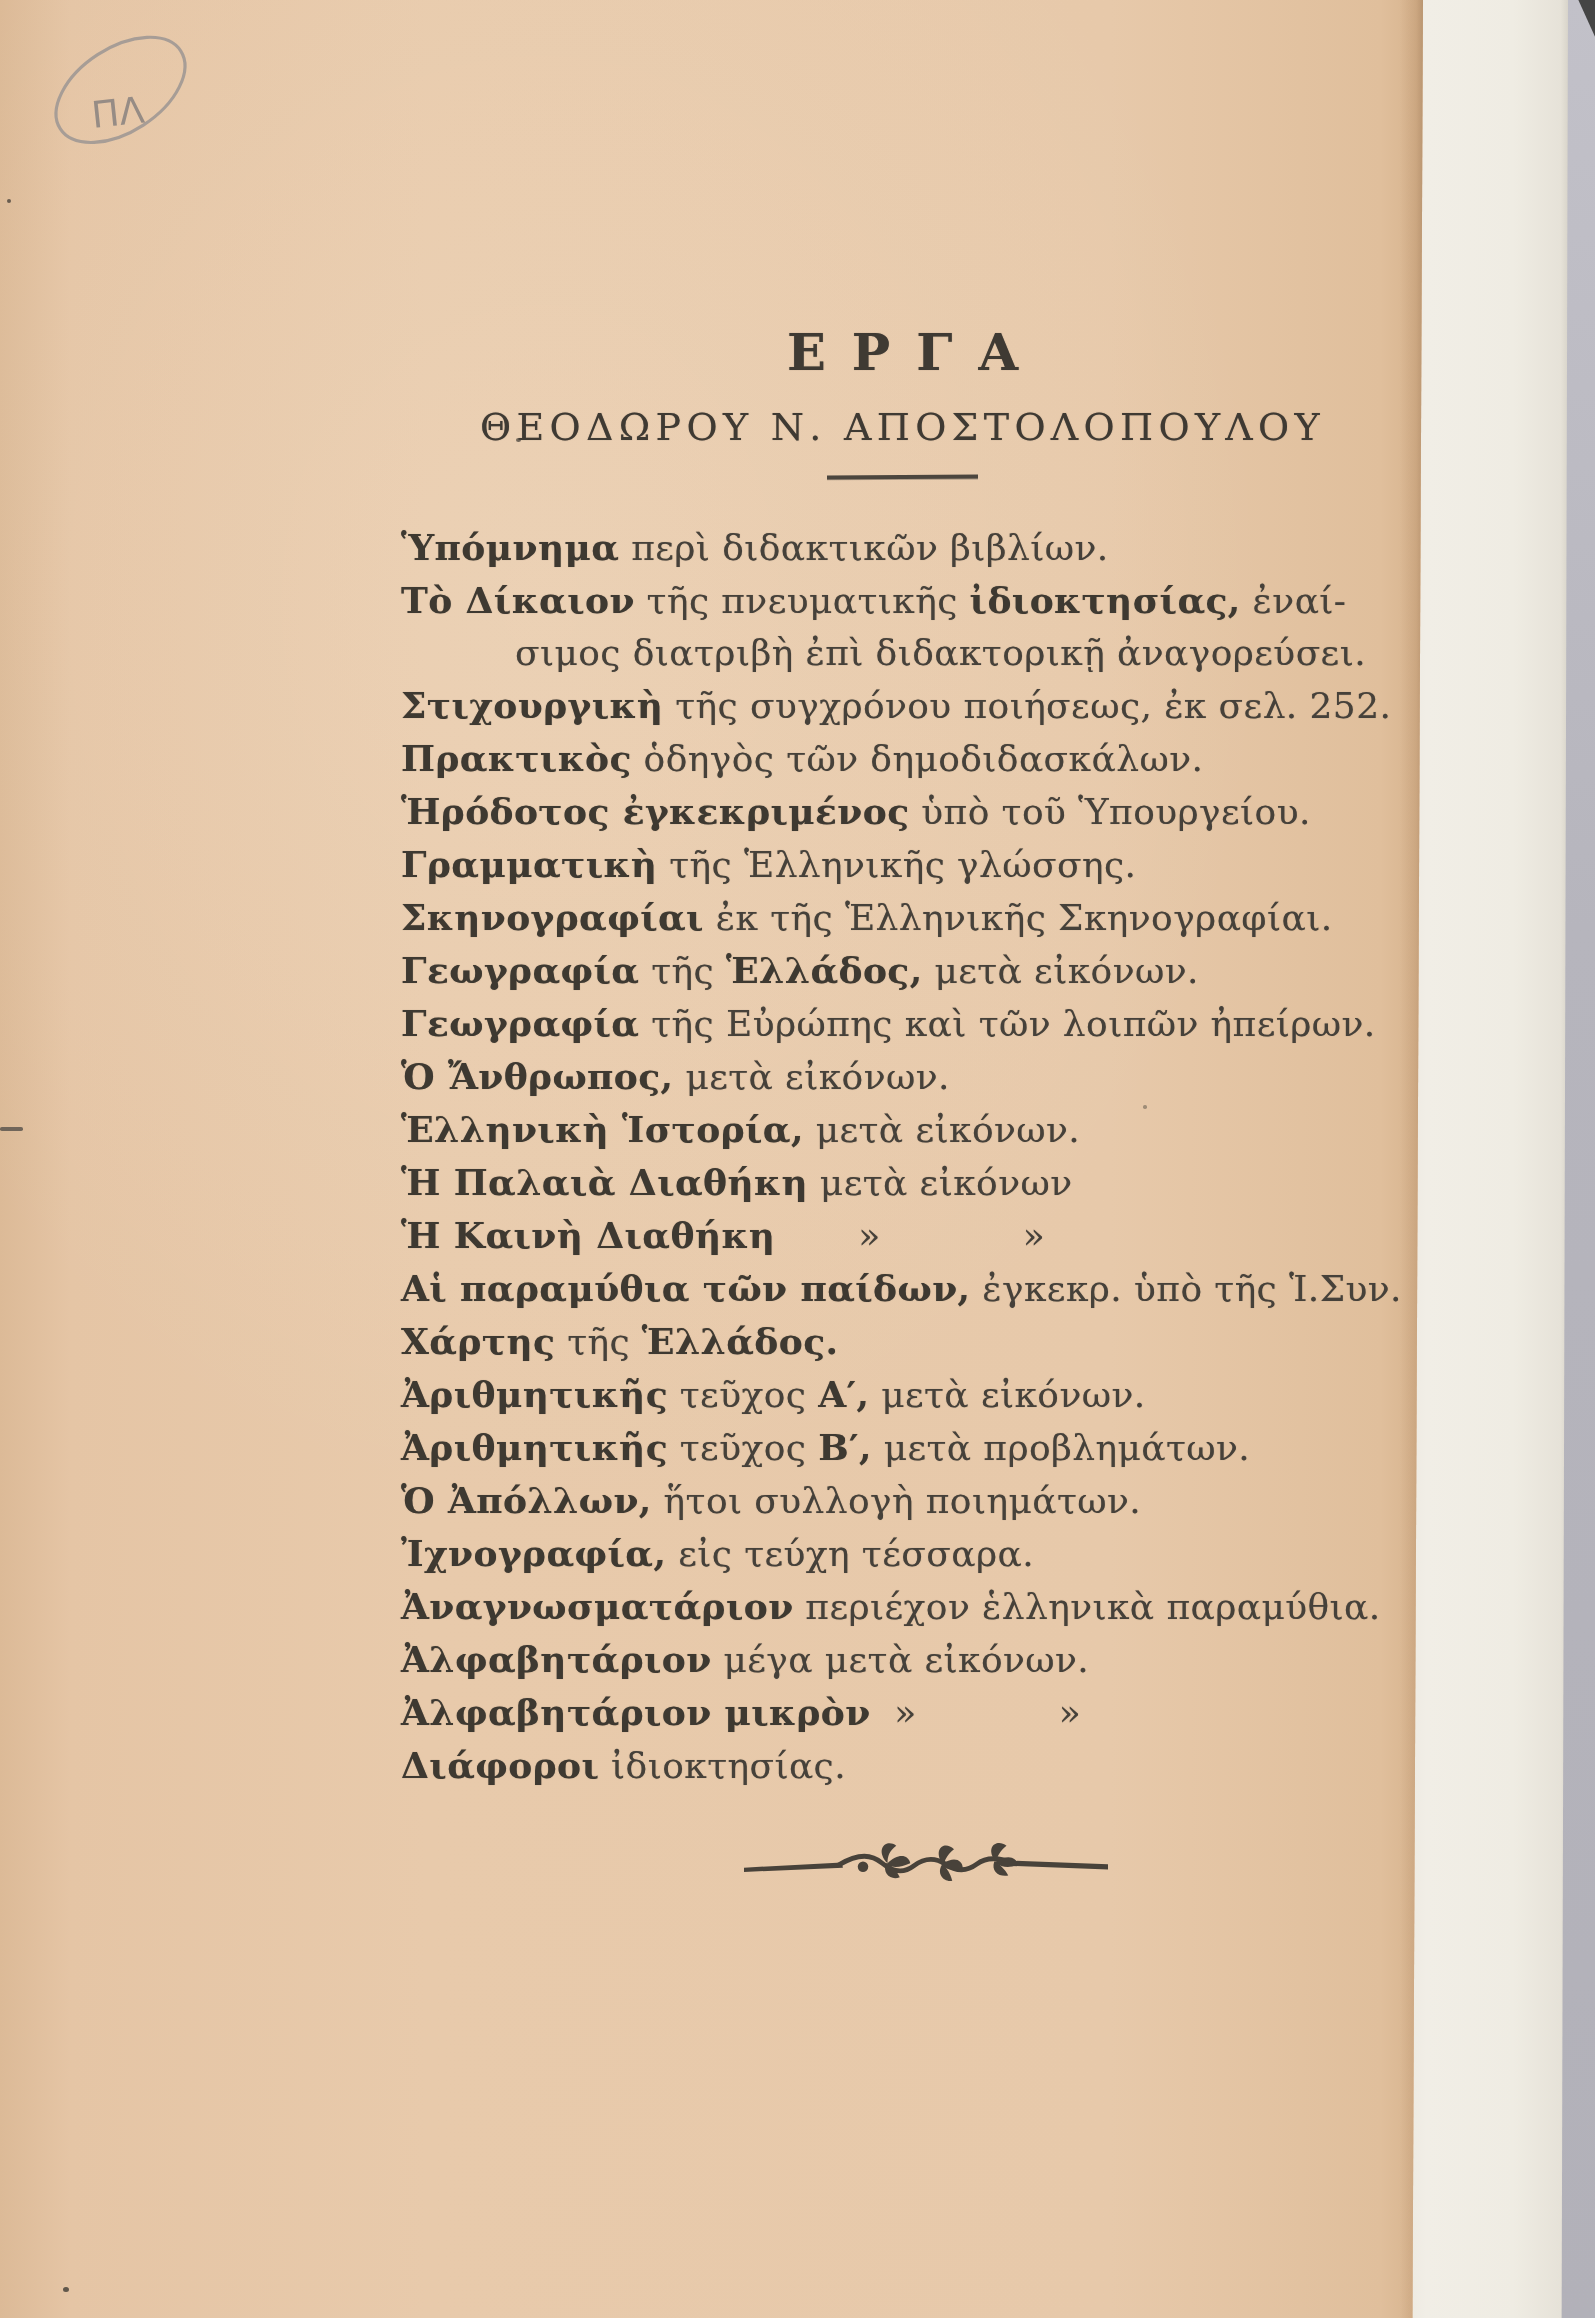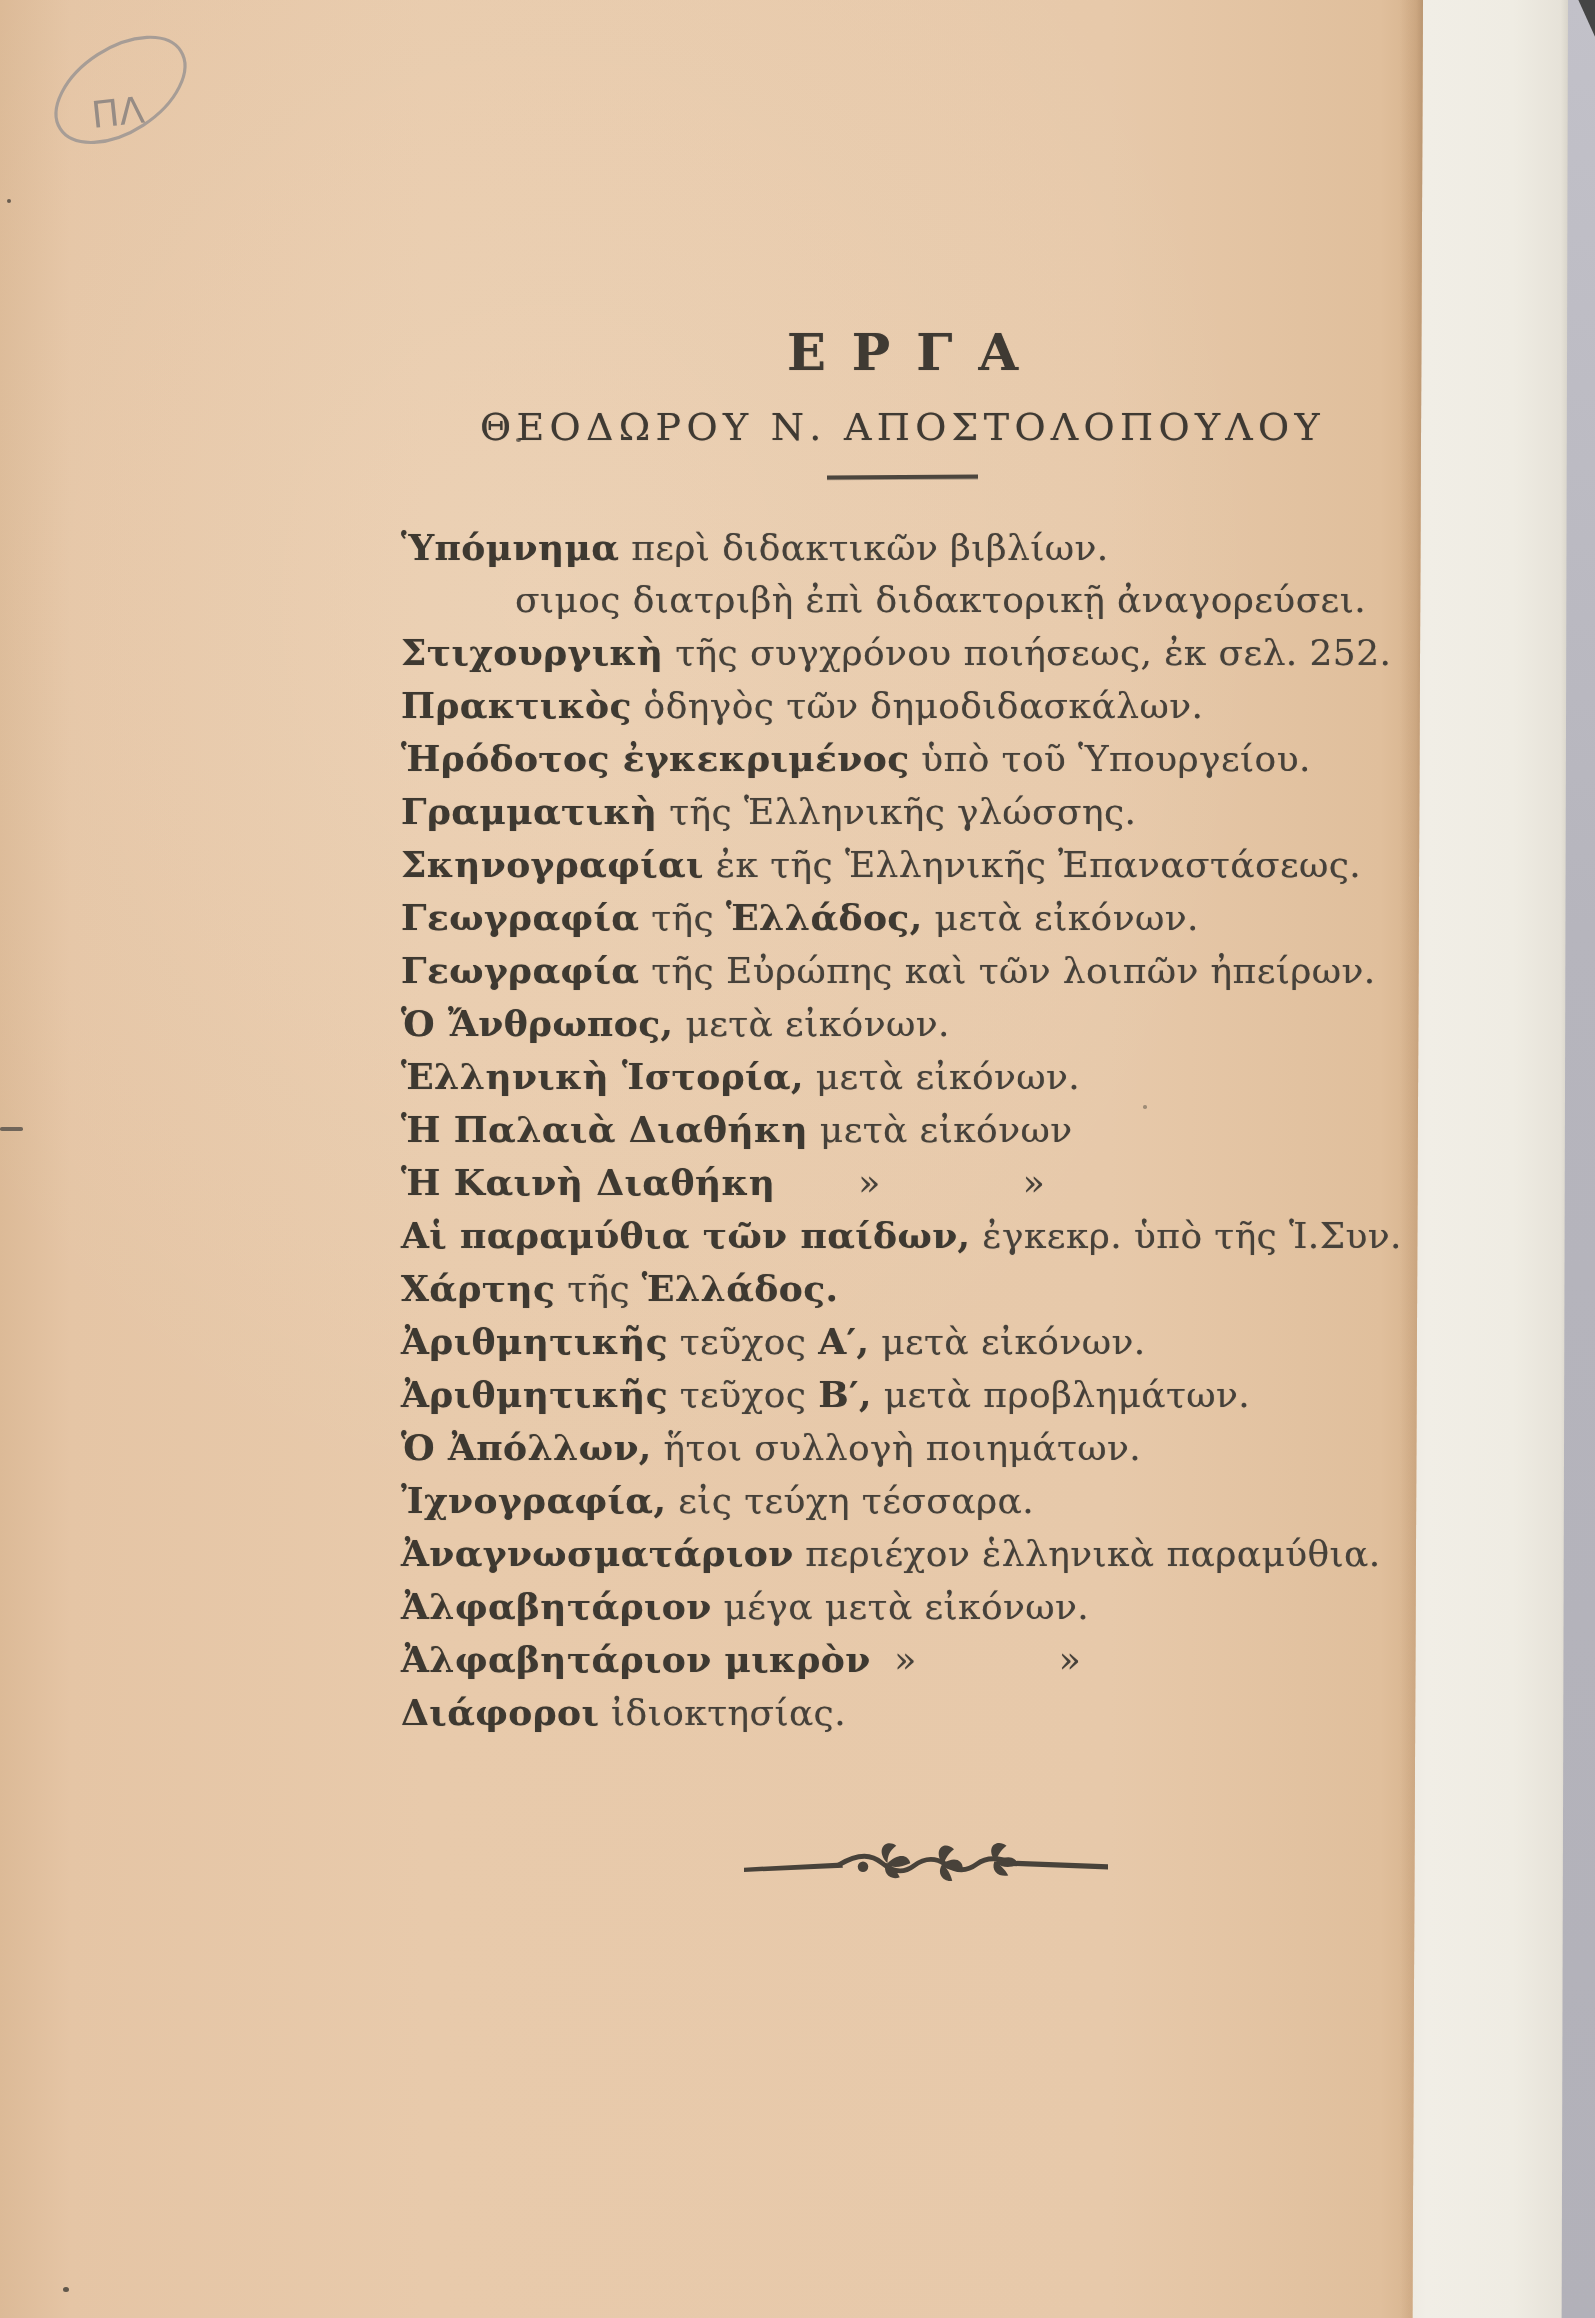--- a/index.html
+++ b/index.html
@@ -85,26 +85,27 @@
     </svg>
 
     <div class="masthead">
       <div class="title">ΕΡΓΑ</div>
       <div class="author">ΘΕΟΔΩΡΟΥ Ν. ΑΠΟΣΤΟΛΟΠΟΥΛΟΥ</div>
       <div class="rule"></div>
     </div>
 
     <div class="works">
         <div class="work-line"><span class="lead">Ὑπόμνημα</span><span class="plain"> περὶ διδακτικῶν βιβλίων.</span></div>
+        <div class="work-line"><span class="lead">Τὸ Δίκαιον</span><span class="plain"> τῆς πνευματικῆς </span><span class="lead">ἰδιοκτησίας,</span><span class="plain"> ἐναί-</span></div>
         <div class="work-line indent"><span class="plain">σιμος διατριβὴ ἐπὶ διδακτορικῇ ἀναγορεύσει.</span></div>
         <div class="work-line"><span class="lead">Στιχουργικὴ</span><span class="plain"> τῆς συγχρόνου ποιήσεως, ἐκ σελ. 252.</span></div>
         <div class="work-line"><span class="lead">Πρακτικὸς</span><span class="plain"> ὁδηγὸς τῶν δημοδιδασκάλων.</span></div>
         <div class="work-line"><span class="lead">Ἡρόδοτος ἐγκεκριμένος</span><span class="plain"> ὑπὸ τοῦ Ὑπουργείου.</span></div>
         <div class="work-line"><span class="lead">Γραμματικὴ</span><span class="plain"> τῆς Ἑλληνικῆς γλώσσης.</span></div>
-        <div class="work-line"><span class="lead">Σκηνογραφίαι</span><span class="plain"> ἐκ τῆς Ἑλληνικῆς Ἐπαναστάσεως.</span></div>
+        <div class="work-line"><span class="lead">Σκηνογραφίαι</span><span class="plain"> ἐκ τῆς Ἑλληνικῆς Σκηνογραφίαι.</span></div>
         <div class="work-line"><span class="lead">Γεωγραφία</span><span class="plain"> τῆς </span><span class="lead">Ἑλλάδος,</span><span class="plain"> μετὰ εἰκόνων.</span></div>
         <div class="work-line"><span class="lead">Γεωγραφία</span><span class="plain"> τῆς Εὐρώπης καὶ τῶν λοιπῶν ἠπείρων.</span></div>
         <div class="work-line"><span class="lead">Ὁ Ἄνθρωπος,</span><span class="plain"> μετὰ εἰκόνων.</span></div>
         <div class="work-line"><span class="lead">Ἑλληνικὴ Ἱστορία,</span><span class="plain"> μετὰ εἰκόνων.</span></div>
         <div class="work-line"><span class="lead">Ἡ Παλαιὰ Διαθήκη</span><span class="plain"> μετὰ εἰκόνων</span></div>
         <div class="work-line"><span class="lead">Ἡ Καινὴ Διαθήκη</span><span class="plain">&nbsp;&nbsp;&nbsp;&nbsp;&nbsp;&nbsp;&nbsp;»&nbsp;&nbsp;&nbsp;&nbsp;&nbsp;&nbsp;&nbsp;&nbsp;&nbsp;&nbsp;&nbsp;&nbsp;»</span></div>
         <div class="work-line"><span class="lead">Αἱ παραμύθια τῶν παίδων,</span><span class="plain"> ἐγκεκρ. ὑπὸ τῆς Ἱ.Συν.</span></div>
         <div class="work-line"><span class="lead">Χάρτης</span><span class="plain"> τῆς </span><span class="lead">Ἑλλάδος.</span></div>
         <div class="work-line"><span class="lead">Ἀριθμητικῆς</span><span class="plain"> τεῦχος </span><span class="lead">Α′,</span><span class="plain"> μετὰ εἰκόνων.</span></div>
         <div class="work-line"><span class="lead">Ἀριθμητικῆς</span><span class="plain"> τεῦχος </span><span class="lead">Β′,</span><span class="plain"> μετὰ προβλημάτων.</span></div>

